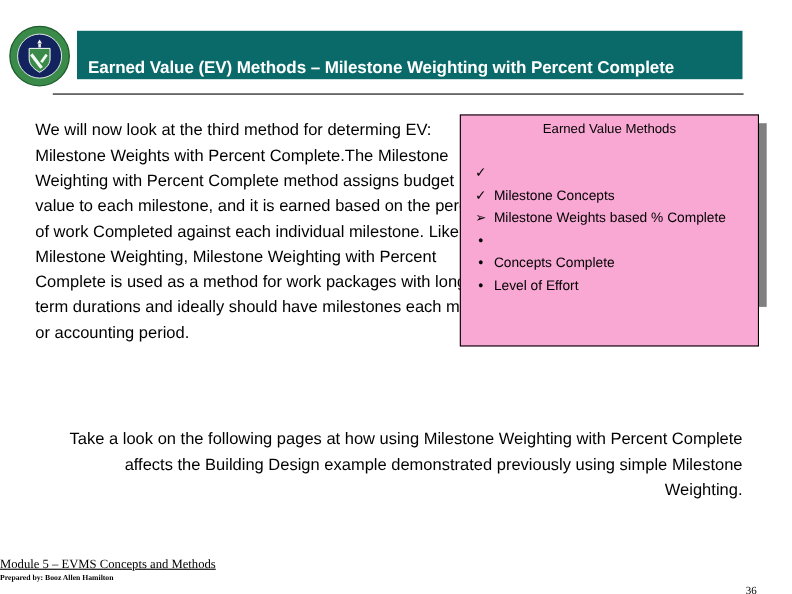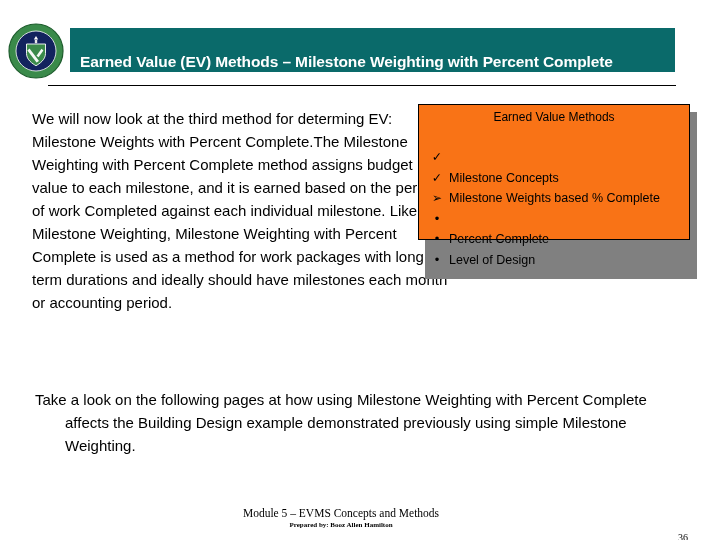--- a/index.html
+++ b/index.html
@@ -76,22 +76,22 @@
     top: 112px;
     width: 272px;
     height: 167px;
     background: #808080;
   }
   #methods-box {
     position: absolute;
     left: 418px;
     top: 104px;
     width: 272px;
-    height: 136px;
-    background: #f97316;
+    height: 211px;
+    background: #f9a8d4;
     border: 1.5px solid #000000;
     box-sizing: border-box;
   }
   #methods-title {
     position: absolute;
     top: 5px;
     left: 0;
     width: 100%;
     text-align: center;
     font-size: 12px;
@@ -134,47 +134,49 @@
   #closing-paragraph {
     position: absolute;
     left: 35px;
     top: 388px;
     width: 610px;
     font-size: 15px;
     line-height: 23px;
     color: #000000;
     text-indent: 0;
     white-space: pre-wrap;
+    text-align: right;
   }
 
   
   #footer-module {
     position: absolute;
     left: 0;
     top: 507px;
     width: 682px;
-    text-align: center;
+    text-align: left;
     font-family: "Liberation Serif", serif;
     font-size: 11.5px;
     color: #000000;
+    text-decoration: underline;
   }
   #footer-page {
     position: absolute;
     left: 678px;
     top: 532px;
     font-family: "Liberation Serif", serif;
     font-size: 10px;
     color: #000000;
   }
   #footer-prepared {
     position: absolute;
     left: 0;
     top: 521px;
     width: 682px;
-    text-align: center;
+    text-align: left;
     font-family: "Liberation Serif", serif;
     font-size: 7px;
     font-weight: bold;
     color: #000000;
   }
 </style>
 </head>
 <body>
 
 <div id="header-logo">
@@ -217,26 +219,26 @@
       <span class="method-marker arrow">➢</span>
       <span class="method-label">Milestone Weights based % Complete</span>
     </div>
 
     <div class="method-row">
       <span class="method-marker bullet">•</span>
     </div>
 
     <div class="method-row">
       <span class="method-marker bullet">•</span>
-      <span class="method-label">Percent Complete</span>
+      <span class="method-label">Concepts Complete</span>
     </div>
 
     <div class="method-row">
       <span class="method-marker bullet">•</span>
-      <span class="method-label">Level of Design</span>
+      <span class="method-label">Level of Effort</span>
     </div>
 
   </div>
 </div>
 
 <div id="closing-paragraph" style="padding-left: 30px; text-indent: -30px;">Take a look on the following pages at how using Milestone Weighting with Percent Complete affects the Building Design example demonstrated previously using simple Milestone Weighting.</div>
 
 <div id="footer-module">Module 5 – EVMS Concepts and Methods</div>
 <div id="footer-page">36</div>
 <div id="footer-prepared">Prepared by: Booz Allen Hamilton</div>

